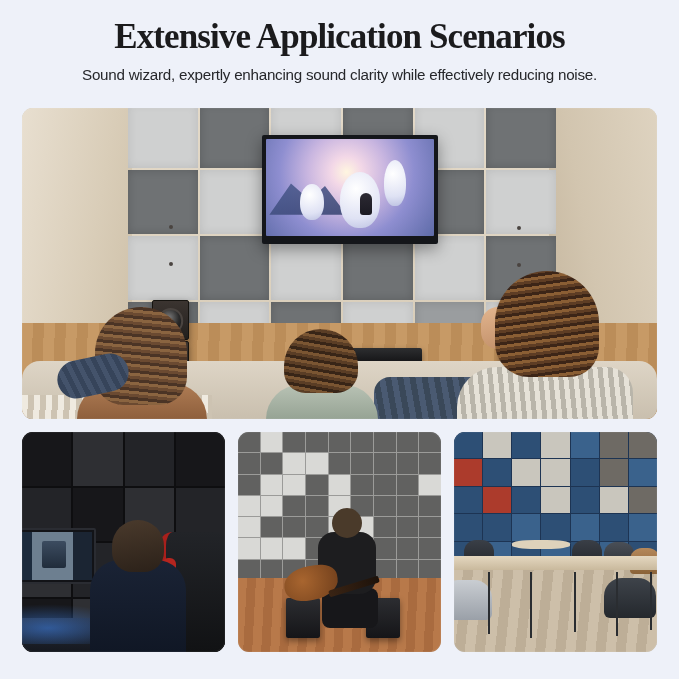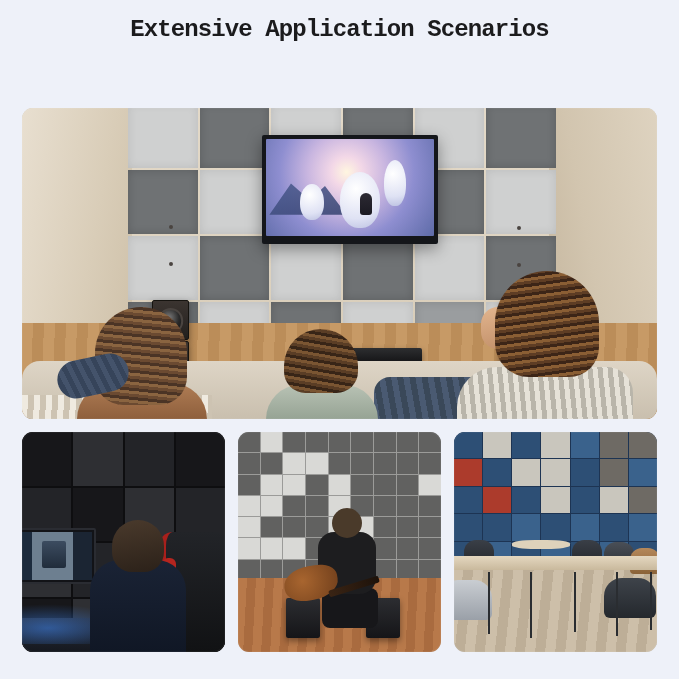--- a/index.html
+++ b/index.html
@@ -11,26 +11,26 @@
   }
   .page{
     position:relative;
     width:679px; height:679px;
     background:#eef1f9;
   }
 
   
   .header{ padding-top:17px; text-align:center; }
   .title{
-    font-size:24px;
+    font-size:35px;
     font-weight:bold;
     letter-spacing:-0.9px;
     color:#1b1b1d;
     line-height:1.12;
-    font-family:Liberation Mono, monospace;
+    font-family:Liberation Serif, serif;
   }
   .subtitle{
     margin-top:10px;
     font-size:15.2px;
     font-weight:400;
     color:#26272b;
     letter-spacing:-0.25px;
   }
 
   
@@ -397,20 +397,21 @@
     pointer-events:none;
   }
 </style>
 </head>
 <body>
 
 <div class="page">
 
   <div class="header">
     <div class="title">Extensive Application Scenarios</div>
+    <div class="subtitle">Sound wizard, expertly enhancing sound clarity while effectively reducing noise.</div>
   </div>
 
   <div class="photo hero">
     <div class="wall"></div>
     <div class="sidewall-l"></div>
     <div class="sidewall-r"></div>
 
     <div class="panelgrid">
       <div class="pl"></div>
         <div class="pd"></div>

